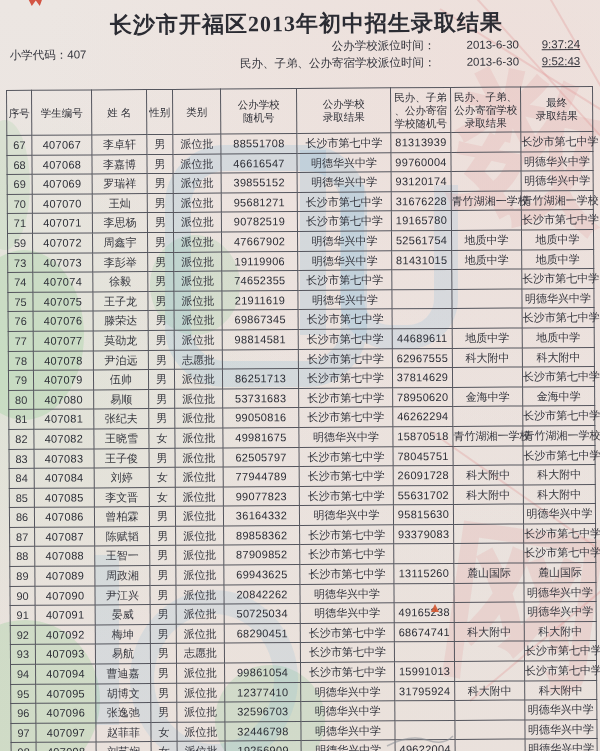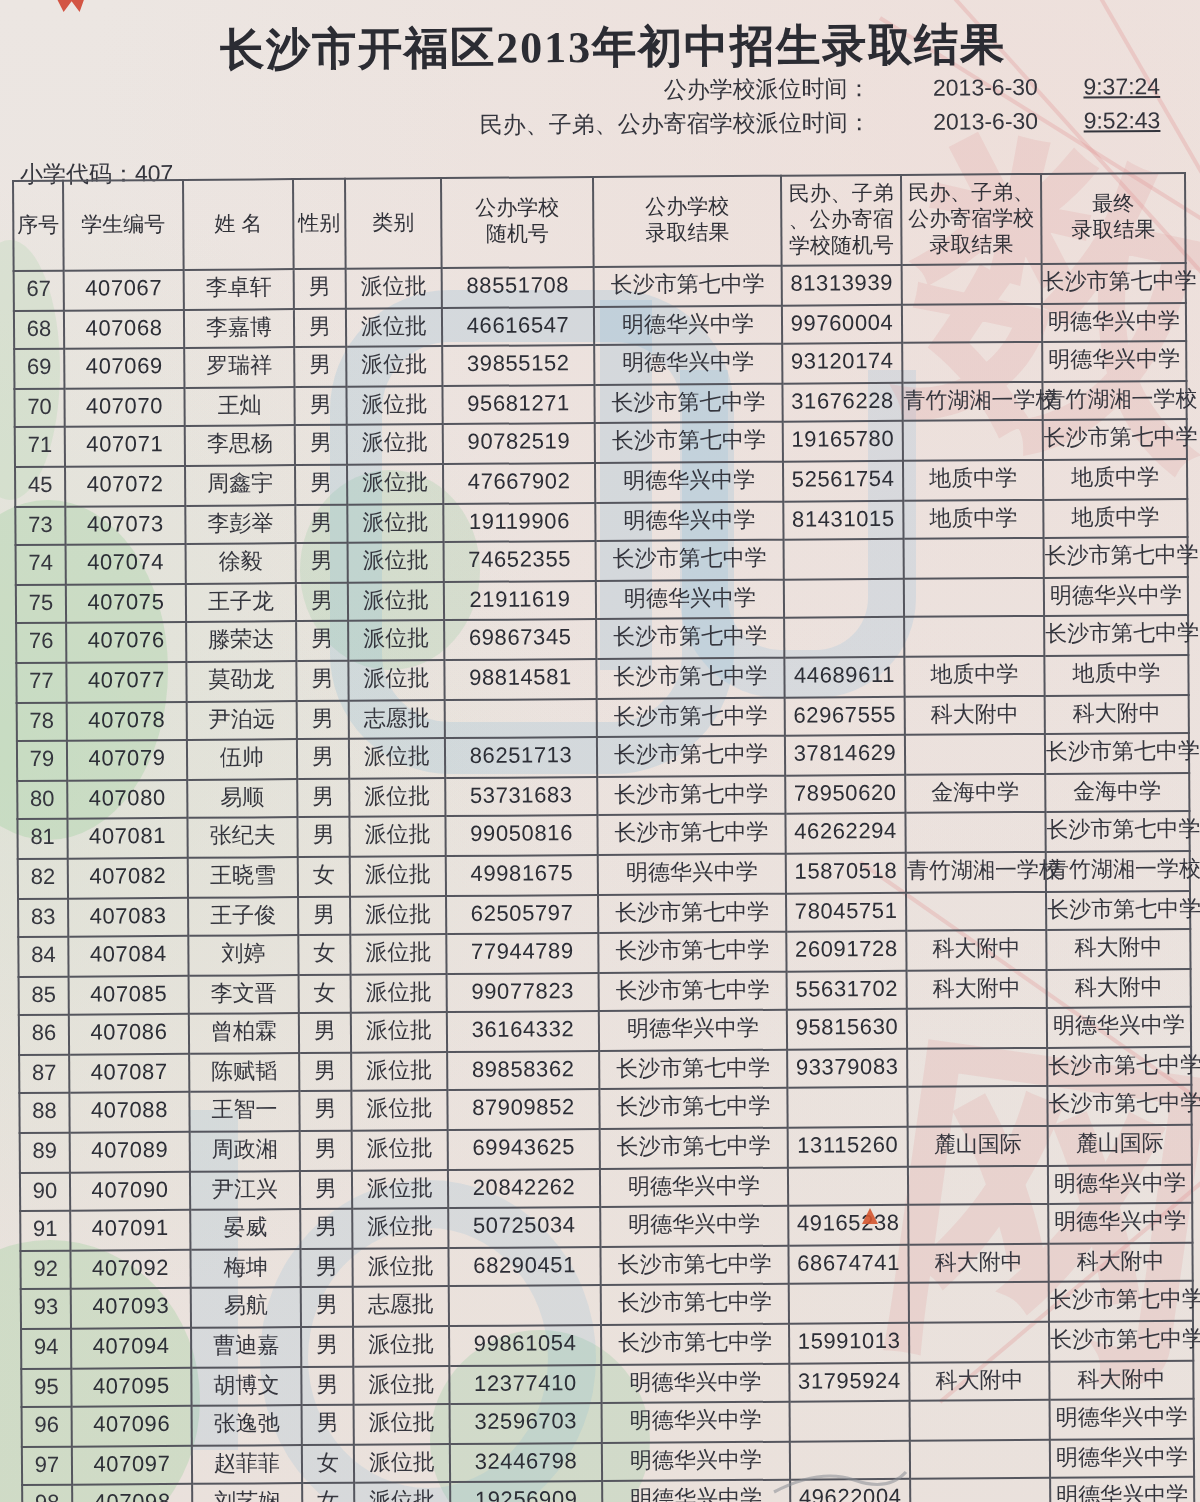--- a/index.html
+++ b/index.html
@@ -43,21 +43,21 @@
     clip-path:polygon(0 0,100% 0,80% 100%,55% 40%,30% 100%,10% 30%);}
   .row-mark{position:absolute;left:431px;top:604px;width:0;height:0;z-index:4;opacity:.9;
     border-left:4px solid transparent;border-right:4px solid transparent;border-bottom:8px solid #d4552f;}
   .pen-mark{position:absolute;left:385px;top:730px;z-index:4;opacity:.55;}
   
   .sheet{position:absolute;inset:0;z-index:2;transform:rotate(-0.4deg);transform-origin:50% 50%;}
   .doc-title{position:absolute;top:9px;left:0;width:100%;text-align:center;
     font-family:"Liberation Serif","DejaVu Serif",serif;
     font-size:22px;font-weight:700;letter-spacing:1px;color:#2b2c33;padding-left:18px;box-sizing:border-box;}
   .meta{position:absolute;left:0;top:38px;width:100%;font-size:11.5px;color:#34353d;}
-  .meta-left{position:absolute;left:12px;top:7px;line-height:17px;margin-top:33px;}
+  .meta-left{position:absolute;left:12px;top:7px;line-height:17px;}
   .meta-right{position:absolute;right:4px;top:0;text-align:right;}
   .meta-row{height:17px;line-height:17px;white-space:nowrap;}
   .meta-row .lbl{display:inline-block;text-align:right;}
   .meta-row .date{display:inline-block;width:72px;text-align:left;margin-left:28px;}
   .meta-row .time{display:inline-block;width:52px;text-align:left;text-decoration:underline;}
   
   table.results{position:absolute;left:8px;top:88px;width:586px;border-collapse:collapse;table-layout:fixed;
     font-size:11px;color:#35363e;}
   .results th,.results td{border:1px solid #55565e;padding:0;text-align:center;overflow:visible;white-space:nowrap;}
   .results thead th{height:44px;font-weight:400;font-size:10.5px;line-height:13px;white-space:pre-line;color:#303138;}
@@ -207,21 +207,21 @@
           <td>李思杨</td>
           <td>男</td>
           <td>派位批</td>
           <td class="num">90782519</td>
           <td>长沙市第七中学</td>
           <td class="num">19165780</td>
           <td></td>
           <td>长沙市第七中学</td>
         </tr>
         <tr>
-          <td>45</td>
+          <td>59</td>
           <td class="num">407072</td>
           <td>周鑫宇</td>
           <td>男</td>
           <td>派位批</td>
           <td class="num">47667902</td>
           <td>明德华兴中学</td>
           <td class="num">52561754</td>
           <td>地质中学</td>
           <td>地质中学</td>
         </tr>

